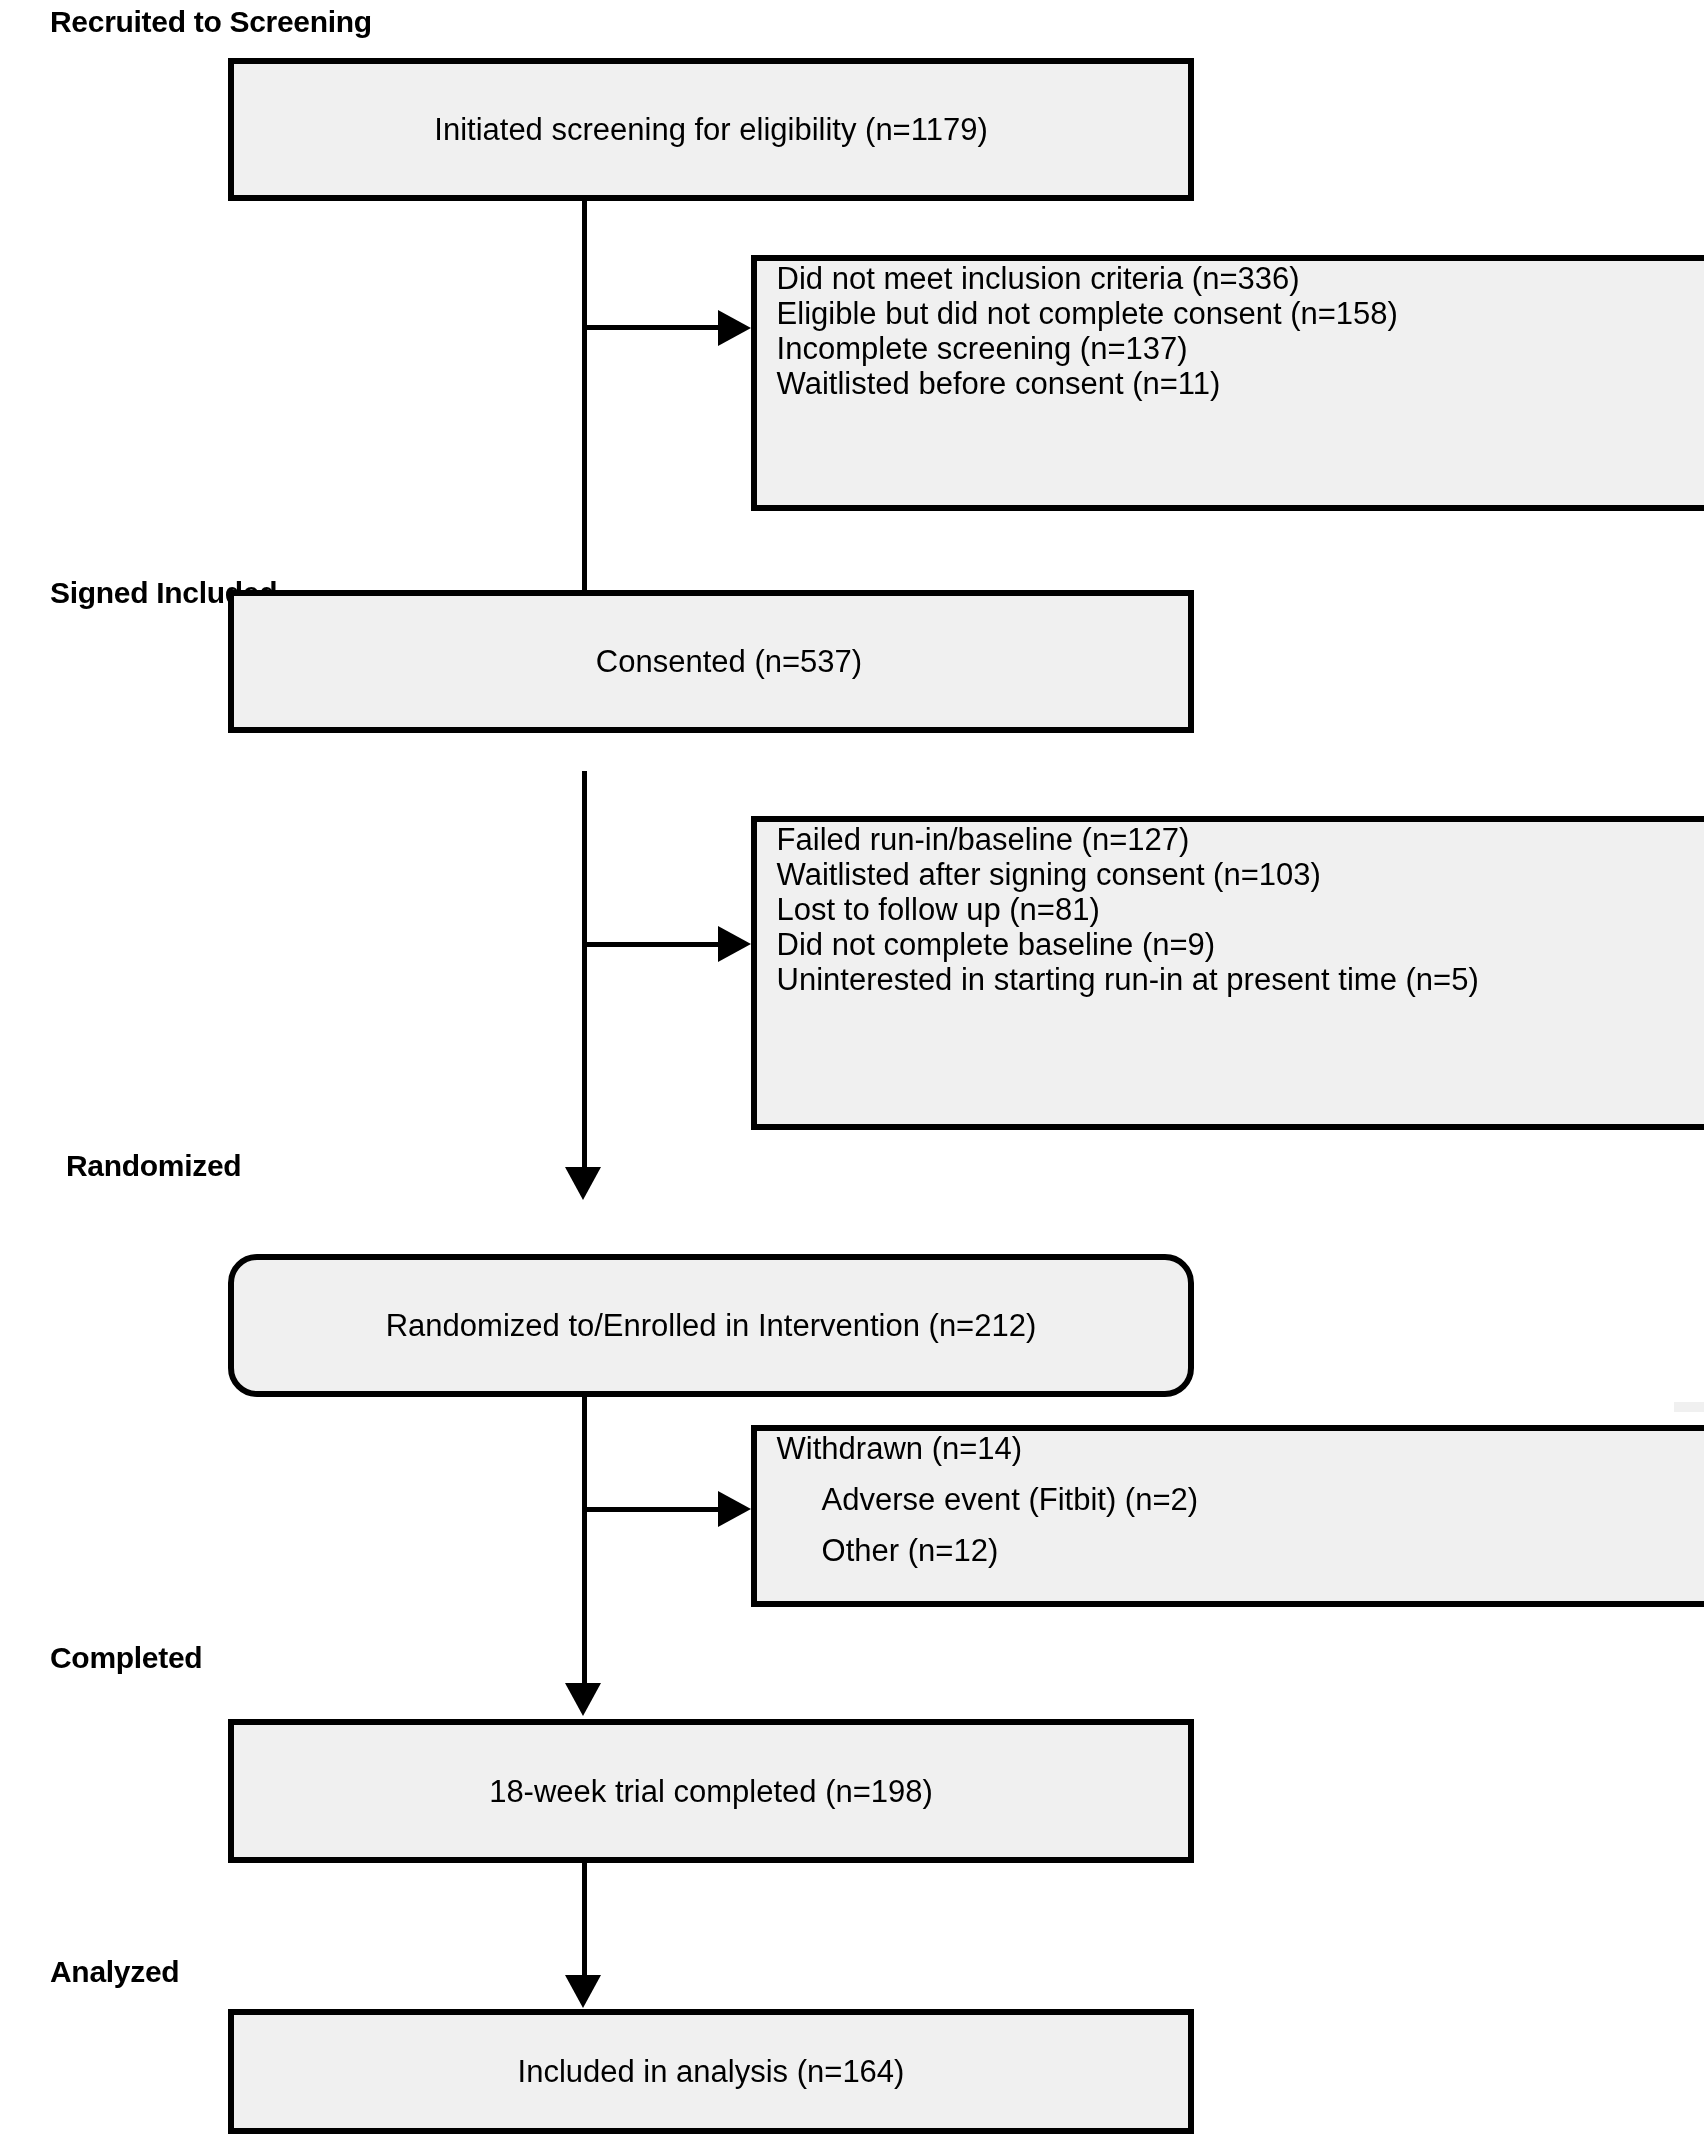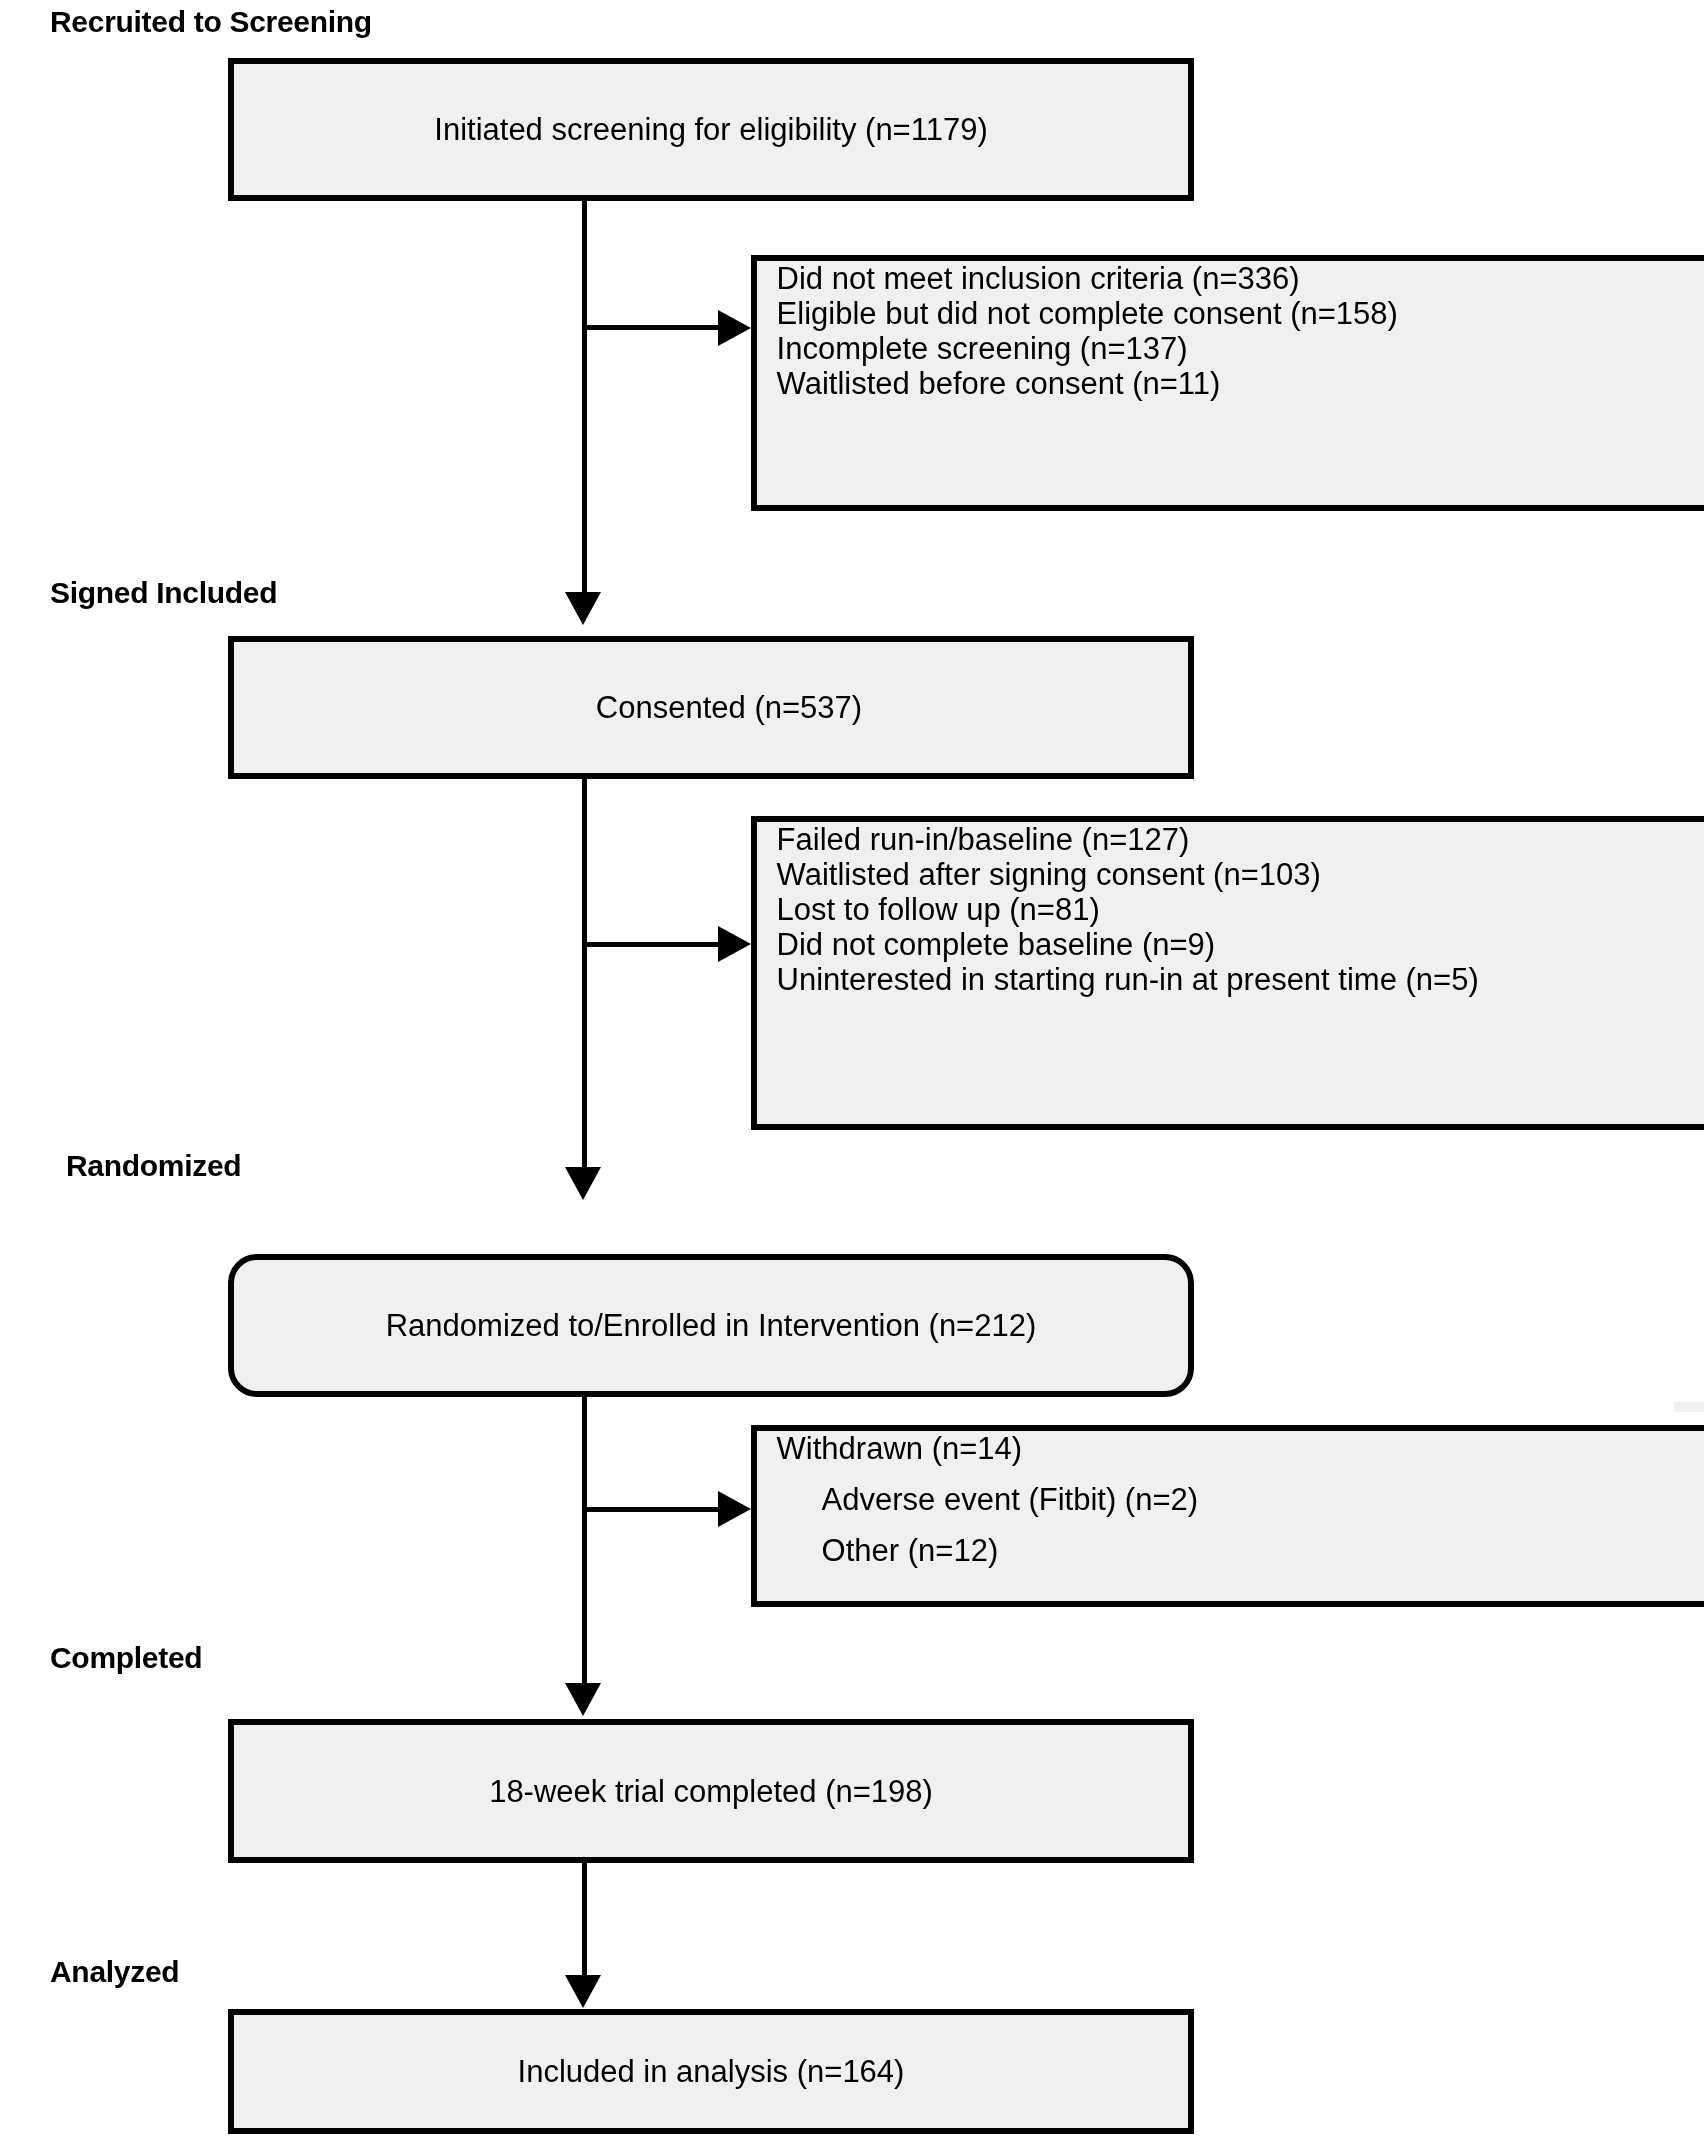--- a/index.html
+++ b/index.html
@@ -144,21 +144,21 @@
     <div class="box-text">Initiated screening for eligibility (n=1179)</div>
   </div>
 
   <div class="flow-box side" style="left:717px; top:255px; width:972px; height:256px;">
     <div class="side-line">Did not meet inclusion criteria (n=336)</div>
     <div class="side-line">Eligible but did not complete consent (n=158)</div>
     <div class="side-line">Incomplete screening (n=137)</div>
     <div class="side-line">Waitlisted before consent (n=11)</div>
   </div>
 
-  <div class="flow-box primary" style="left:194px; top:636px; width:966px; height:143px;padding-left:36px;">
+  <div class="flow-box primary" style="left:194px; top:590px; width:966px; height:143px;padding-left:36px;">
     <div class="box-text">Consented (n=537)</div>
   </div>
 
   <div class="flow-box side" style="left:717px; top:816px; width:972px; height:314px;">
     <div class="side-line">Failed run-in/baseline (n=127)</div>
     <div class="side-line">Waitlisted after signing consent (n=103)</div>
     <div class="side-line">Lost to follow up (n=81)</div>
     <div class="side-line">Did not complete baseline (n=9)</div>
     <div class="side-line">Uninterested in starting run-in at present time (n=5)</div>
   </div>

